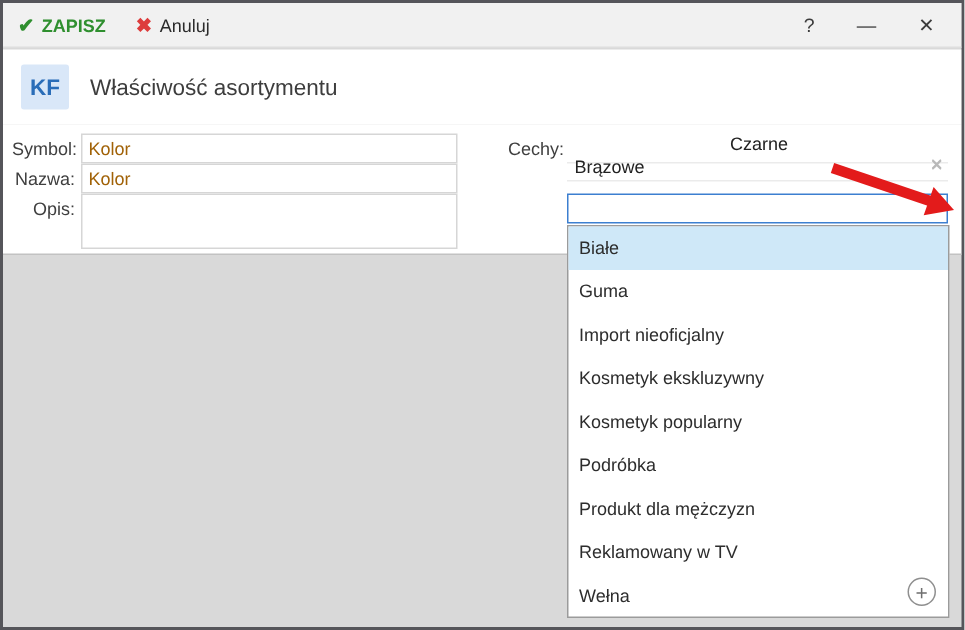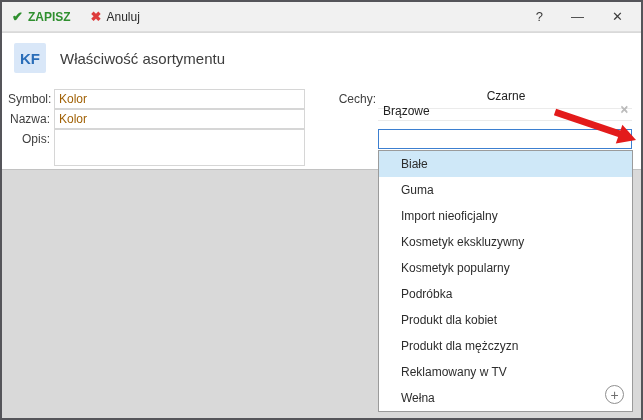--- a/index.html
+++ b/index.html
@@ -61,21 +61,21 @@
   }
   .combo input { border:none; outline:none; flex:1; min-width:0; font-size:12px; padding:0 4px; font-family:inherit; background:transparent; }
   .chev { width:16px; height:100%; display:flex; align-items:center; justify-content:center; cursor:pointer; }
 
   
   .dd-wrap {
     position:absolute; left:376px; top:148px; width:255px; height:262px;
     background:#fff; border:1px solid #9b9b9b; z-index:10;
   }
   .dd-items { display:flex; flex-direction:column; height:100%; }
-  .dd-item { flex:1; display:flex; align-items:center; padding-left:22px; font-size:12px; color:#2d2d2d; cursor:default; }
+  .dd-item { flex:1; display:flex; align-items:center; padding-left:7px; font-size:12px; color:#2d2d2d; cursor:default; }
   .dd-item.selected { background:var(--selection-blue,#cfe8f8); }
   .add-btn {
     position:absolute; right:8px; bottom:7px; width:19px; height:19px;
     border:1px solid #8f8f8f; border-radius:50%; color:#6f6f6f;
     display:flex; align-items:center; justify-content:center;
     font-size:14px; line-height:1; z-index:11; cursor:pointer;
   }
 
   
   .arrow-svg { position:absolute; left:545px; top:100px; z-index:20; pointer-events:none; }
@@ -141,21 +141,20 @@
   </div>
 
   <div class="dd-wrap">
     <div class="dd-items" id="dd-items">
         <div class="dd-item selected">Białe</div>
         <div class="dd-item">Guma</div>
         <div class="dd-item">Import nieoficjalny</div>
         <div class="dd-item">Kosmetyk ekskluzywny</div>
         <div class="dd-item">Kosmetyk popularny</div>
         <div class="dd-item">Podróbka</div>
-        <div class="dd-item">Produkt dla kobiet</div>
         <div class="dd-item">Produkt dla mężczyzn</div>
         <div class="dd-item">Reklamowany w TV</div>
         <div class="dd-item">Wełna</div>
       </div>
     <div class="add-btn">+</div>
   </div>
 
   <svg class="arrow-svg" width="100" height="48">
     <line x1="8" y1="10" x2="73" y2="32" stroke-width="7"></line>
     <polygon points="89,38 68.8,41.5 75.4,22.7"></polygon>

